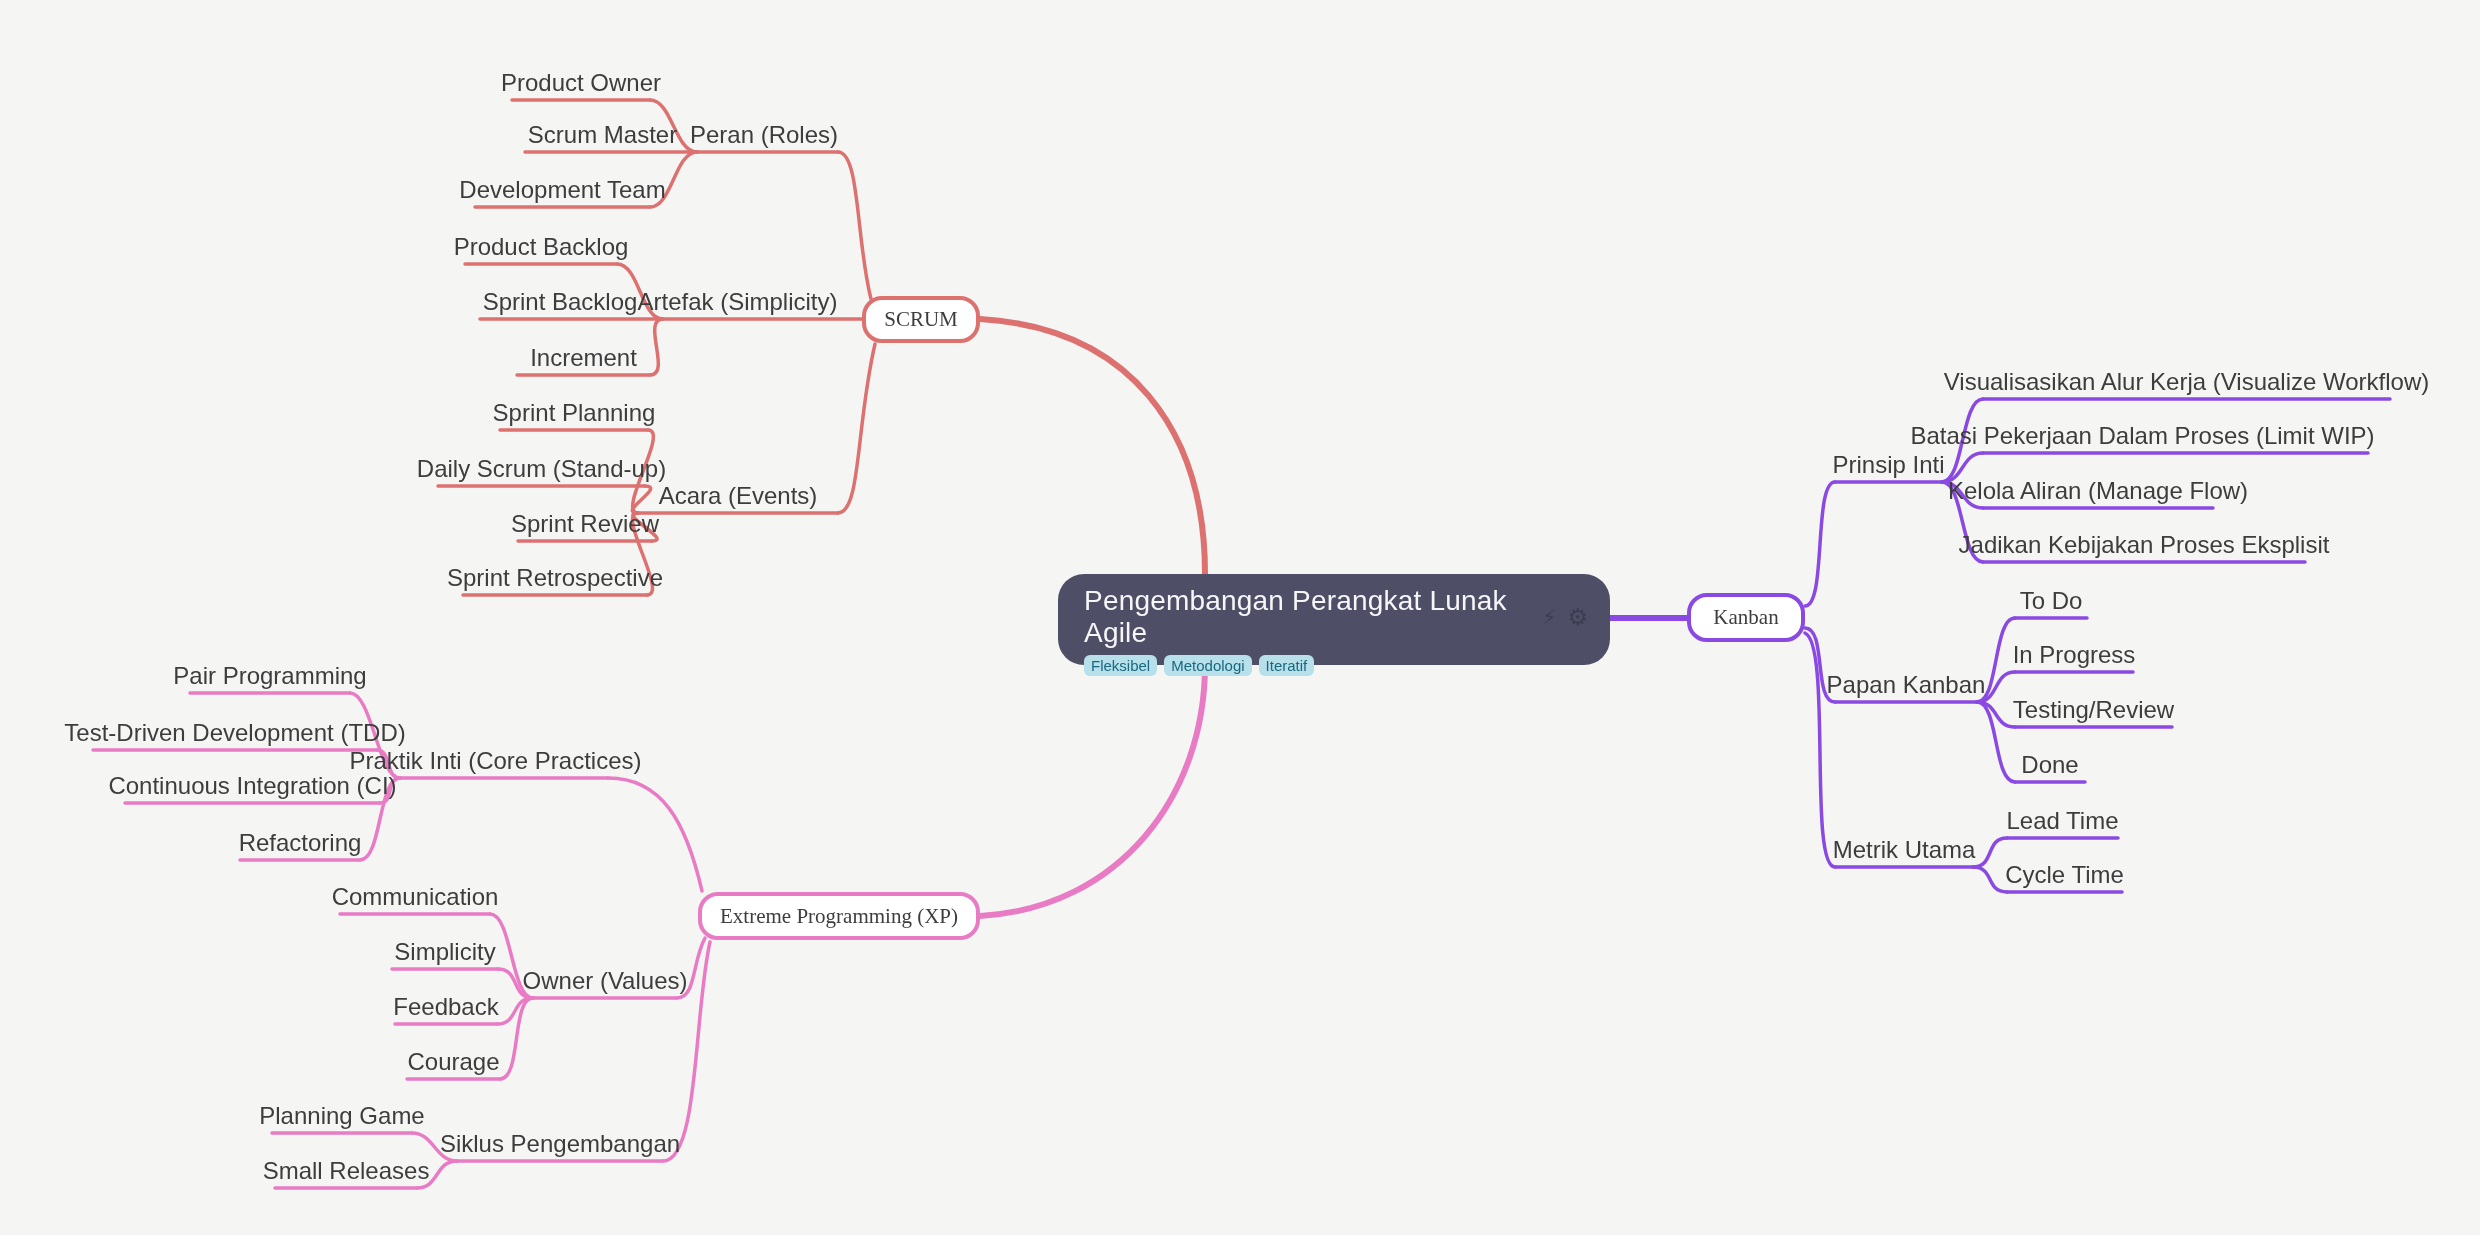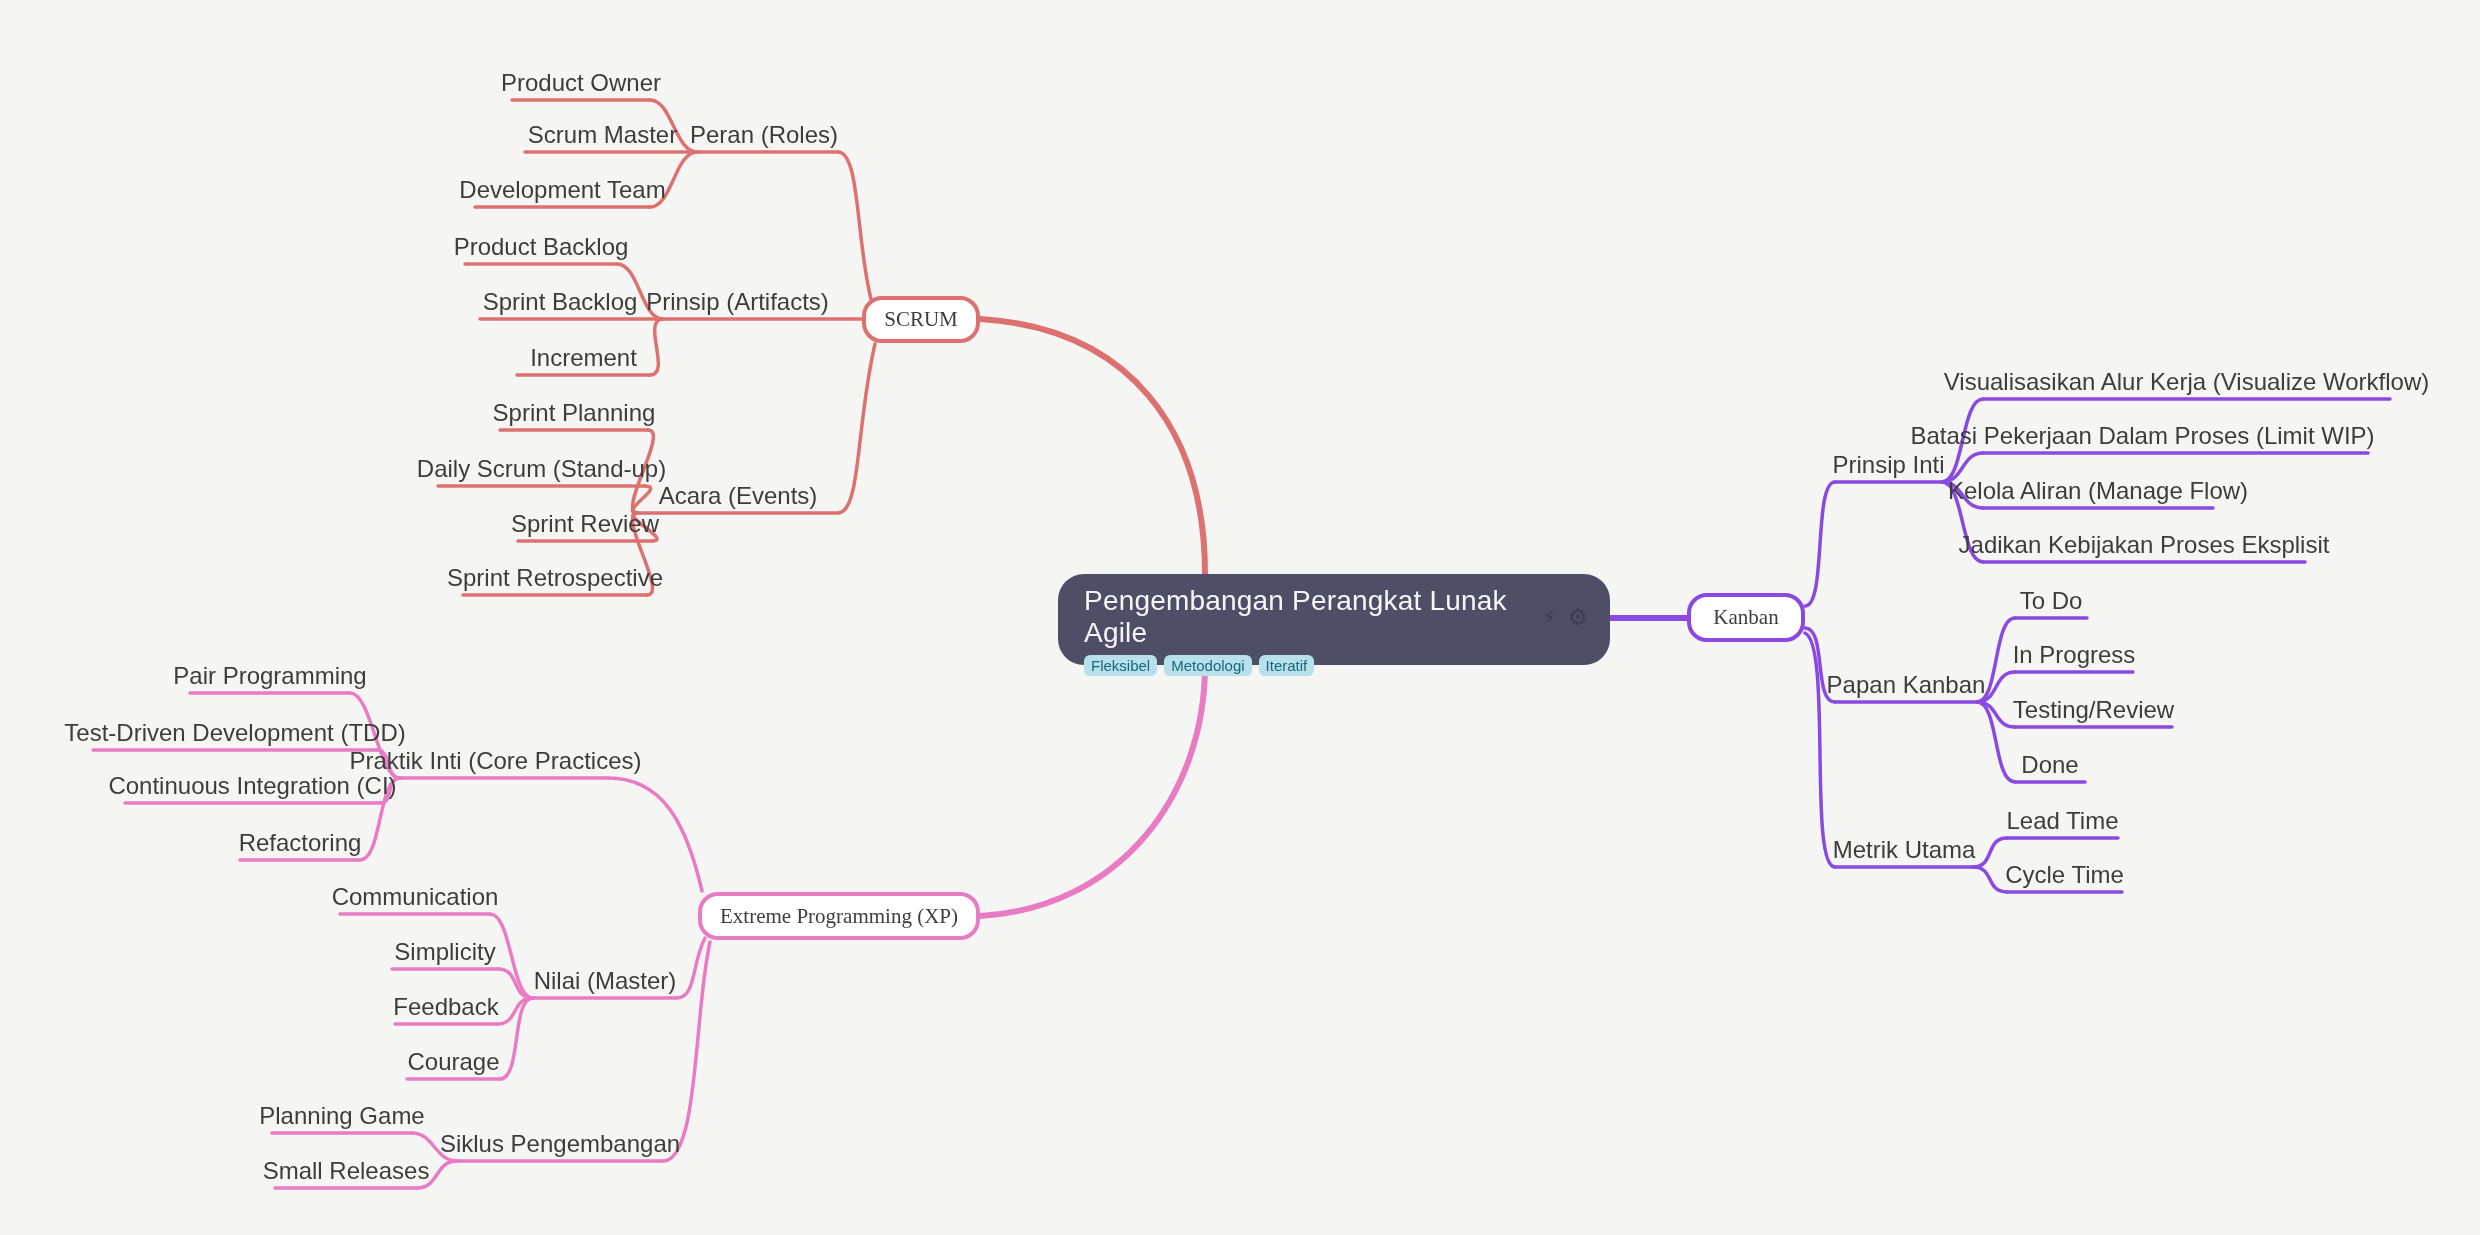--- a/index.html
+++ b/index.html
@@ -148,21 +148,21 @@
       <path d="M 275 1188 L 417 1188"></path>
       <path d="M 457 1161 C 435 1161 439 1188 417 1188"></path>
     </g>
   </svg>
 
   <div class="lbl" style="left:690px;top:121px;width:148px">Peran (Roles)</div>
   <div class="lbl" style="left:512px;top:69px;width:138px">Product Owner</div>
   <div class="lbl" style="left:525px;top:121px;width:155px">Scrum Master</div>
   <div class="lbl" style="left:475px;top:176px;width:175px">Development Team</div>
 
-  <div class="lbl" style="left:663px;top:288px;width:149px">Prinsip (Artifacts)</div>
+  <div class="lbl" style="left:663px;top:288px;width:149px">Artefak (Simplicity)</div>
   <div class="lbl" style="left:465px;top:233px;width:152px">Product Backlog</div>
   <div class="lbl" style="left:480px;top:288px;width:160px">Sprint Backlog</div>
   <div class="lbl" style="left:517px;top:344px;width:133px">Increment</div>
 
   <div class="lbl" style="left:638px;top:482px;width:200px">Acara (Events)</div>
   <div class="lbl" style="left:500px;top:399px;width:148px">Sprint Planning</div>
   <div class="lbl" style="left:438px;top:455px;width:207px">Daily Scrum (Stand-up)</div>
   <div class="lbl" style="left:518px;top:510px;width:134px">Sprint Review</div>
   <div class="lbl" style="left:463px;top:564px;width:184px">Sprint Retrospective</div>
 
@@ -181,21 +181,21 @@
   <div class="lbl" style="left:1835px;top:836px;width:138px">Metrik Utama</div>
   <div class="lbl" style="left:2007px;top:807px;width:111px">Lead Time</div>
   <div class="lbl" style="left:2007px;top:861px;width:115px">Cycle Time</div>
 
   <div class="lbl" style="left:382px;top:747px;width:227px">Praktik Inti (Core Practices)</div>
   <div class="lbl" style="left:190px;top:662px;width:160px">Pair Programming</div>
   <div class="lbl" style="left:93px;top:719px;width:284px">Test-Driven Development (TDD)</div>
   <div class="lbl" style="left:125px;top:772px;width:255px">Continuous Integration (CI)</div>
   <div class="lbl" style="left:240px;top:829px;width:120px">Refactoring</div>
 
-  <div class="lbl" style="left:533px;top:967px;width:144px">Nilai (Master)</div>
+  <div class="lbl" style="left:533px;top:967px;width:144px">Owner (Values)</div>
   <div class="lbl" style="left:340px;top:883px;width:150px">Communication</div>
   <div class="lbl" style="left:392px;top:938px;width:106px">Simplicity</div>
   <div class="lbl" style="left:395px;top:993px;width:102px">Feedback</div>
   <div class="lbl" style="left:407px;top:1048px;width:93px">Courage</div>
 
   <div class="lbl" style="left:457px;top:1130px;width:206px">Siklus Pengembangan</div>
   <div class="lbl" style="left:272px;top:1102px;width:140px">Planning Game</div>
   <div class="lbl" style="left:275px;top:1157px;width:142px">Small Releases</div>
 
   <div class="topnode scrum" style="left:862px;top:296px;width:118px;height:47px">SCRUM</div>

